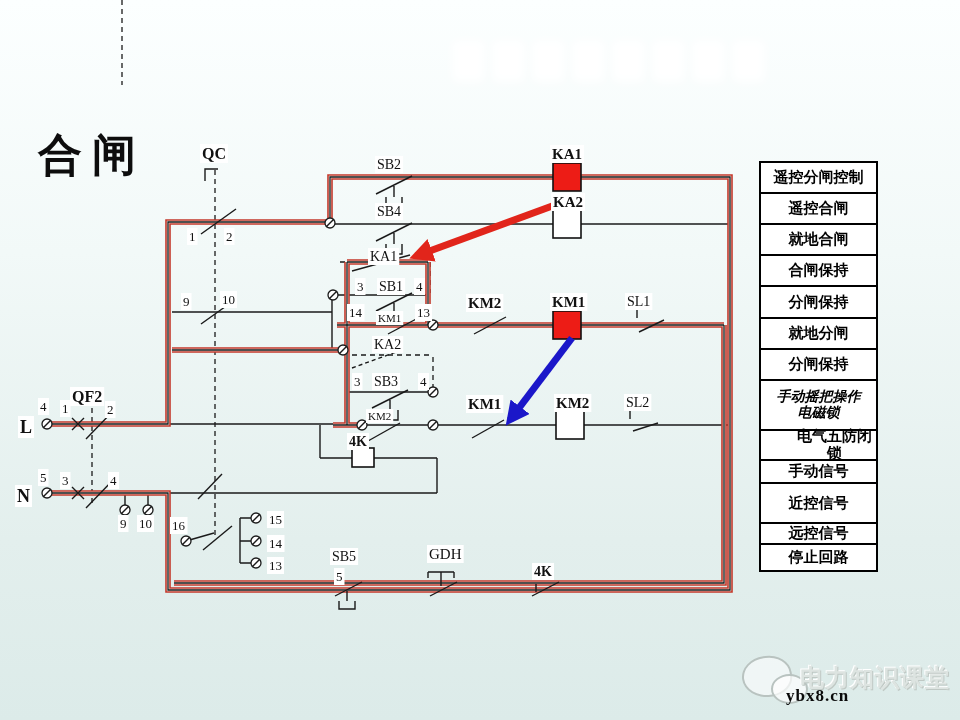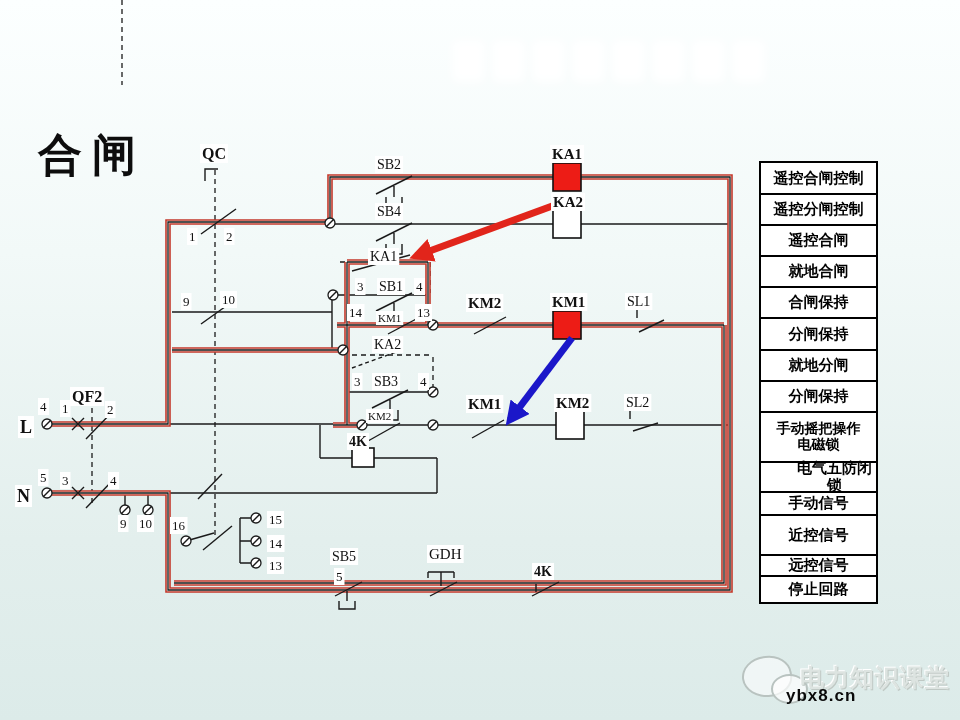--- a/index.html
+++ b/index.html
@@ -28,32 +28,32 @@
   .ghost span{width:33px;height:42px;background:rgba(255,255,255,0.92);filter:blur(5px);
               border-radius:6px;}
   
   .legend{position:absolute;left:759px;top:161px;width:119px;border:2px solid #000;
           background:#fff;box-sizing:border-box;}
   .legend .row{box-sizing:border-box;border-bottom:2px solid #000;display:flex;
                align-items:center;justify-content:center;text-align:center;
                font-family:"Liberation Serif",serif;font-weight:bold;font-size:15px;
                color:#000;white-space:pre-line;line-height:1.12;}
   .legend .row:last-child{border-bottom:none;}
-  .h34{height:32px;} .h33{height:31px;} .h52{height:50px;} .h32{height:30px;padding-left:32px;}
+  .h34{height:32px;} .h33{height:31px;} .h52{height:50px;font-style:italic;} .h32{height:30px;padding-left:32px;}
   .h24{height:23px;} .h23{height:40px;} .h22{height:21px;} .hend{height:25px;}
   
   .wm{position:absolute;left:738px;top:650px;width:215px;height:64px;}
   .bub1{position:absolute;left:4px;top:6px;width:46px;height:37px;border:2px solid #b9c3c0;
         border-radius:50% 50% 46% 54%;background:rgba(255,255,255,.55);transform:rotate(-8deg);}
   .bub2{position:absolute;left:33px;top:24px;width:33px;height:26px;border:2px solid #b9c3c0;
         border-radius:50%;background:rgba(255,255,255,.7);}
   .brand{position:absolute;left:62px;top:12px;font-size:24px;font-weight:bold;
          letter-spacing:1px;color:#dde4e1;text-shadow:1px 1px 0 #bfc8c4,-1px -1px 0 #ffffff;}
   .site{position:absolute;left:48px;top:36px;font-size:17px;font-weight:bold;color:#0a0a0a;
-        font-family:Liberation Sans, sans-serif;letter-spacing:1px;text-align:right;}
+        font-family:Liberation Serif, serif;letter-spacing:1px;text-align:right;}
 </style>
 </head>
 <body>
 
 <div class="slide">
 
   <div class="ghost">
     <span></span>
       <span></span>
       <span></span>
@@ -298,21 +298,20 @@
       <rect x="334" y="568" width="10.5" height="17" fill="#ffffff"></rect>
         <text x="336" y="581" class="s13">5</text>
       <rect x="427" y="545" width="36.6650390625" height="18" fill="#ffffff"></rect>
         <text x="429" y="559" class="s15">GDH</text>
       <rect x="532" y="563" width="22" height="17" fill="#ffffff"></rect>
         <text x="534" y="576" class="s14b">4K</text>
     </g>
   </svg>
 
   <div class="legend">
-    <div class="row h34">遥控合闸控制</div>
     <div class="row h33">遥控分闸控制</div>
     <div class="row h33">遥控合闸</div>
     <div class="row h33">就地合闸</div>
     <div class="row h33">合闸保持</div>
     <div class="row h34">分闸保持</div>
     <div class="row h33">就地分闸</div>
     <div class="row h33">分闸保持</div>
     <div class="row h52" style="font-size:14px">手动摇把操作
 电磁锁</div>
     <div class="row h32">电气五防闭锁</div>

